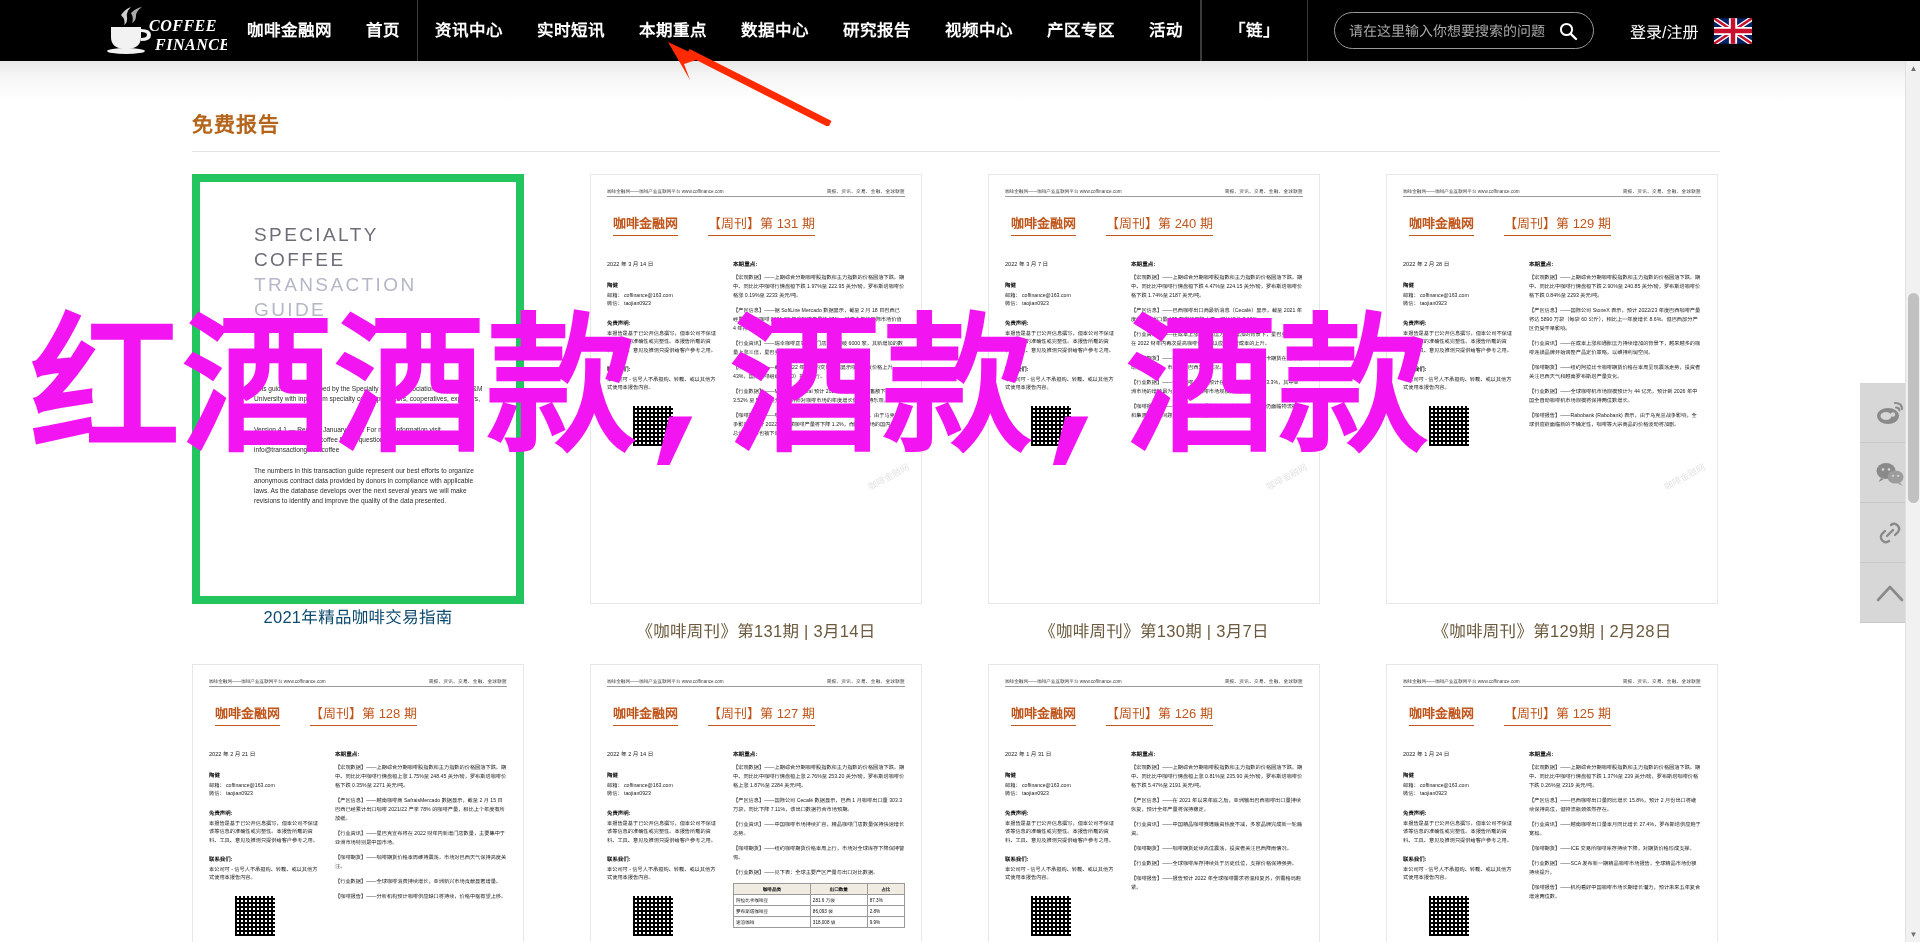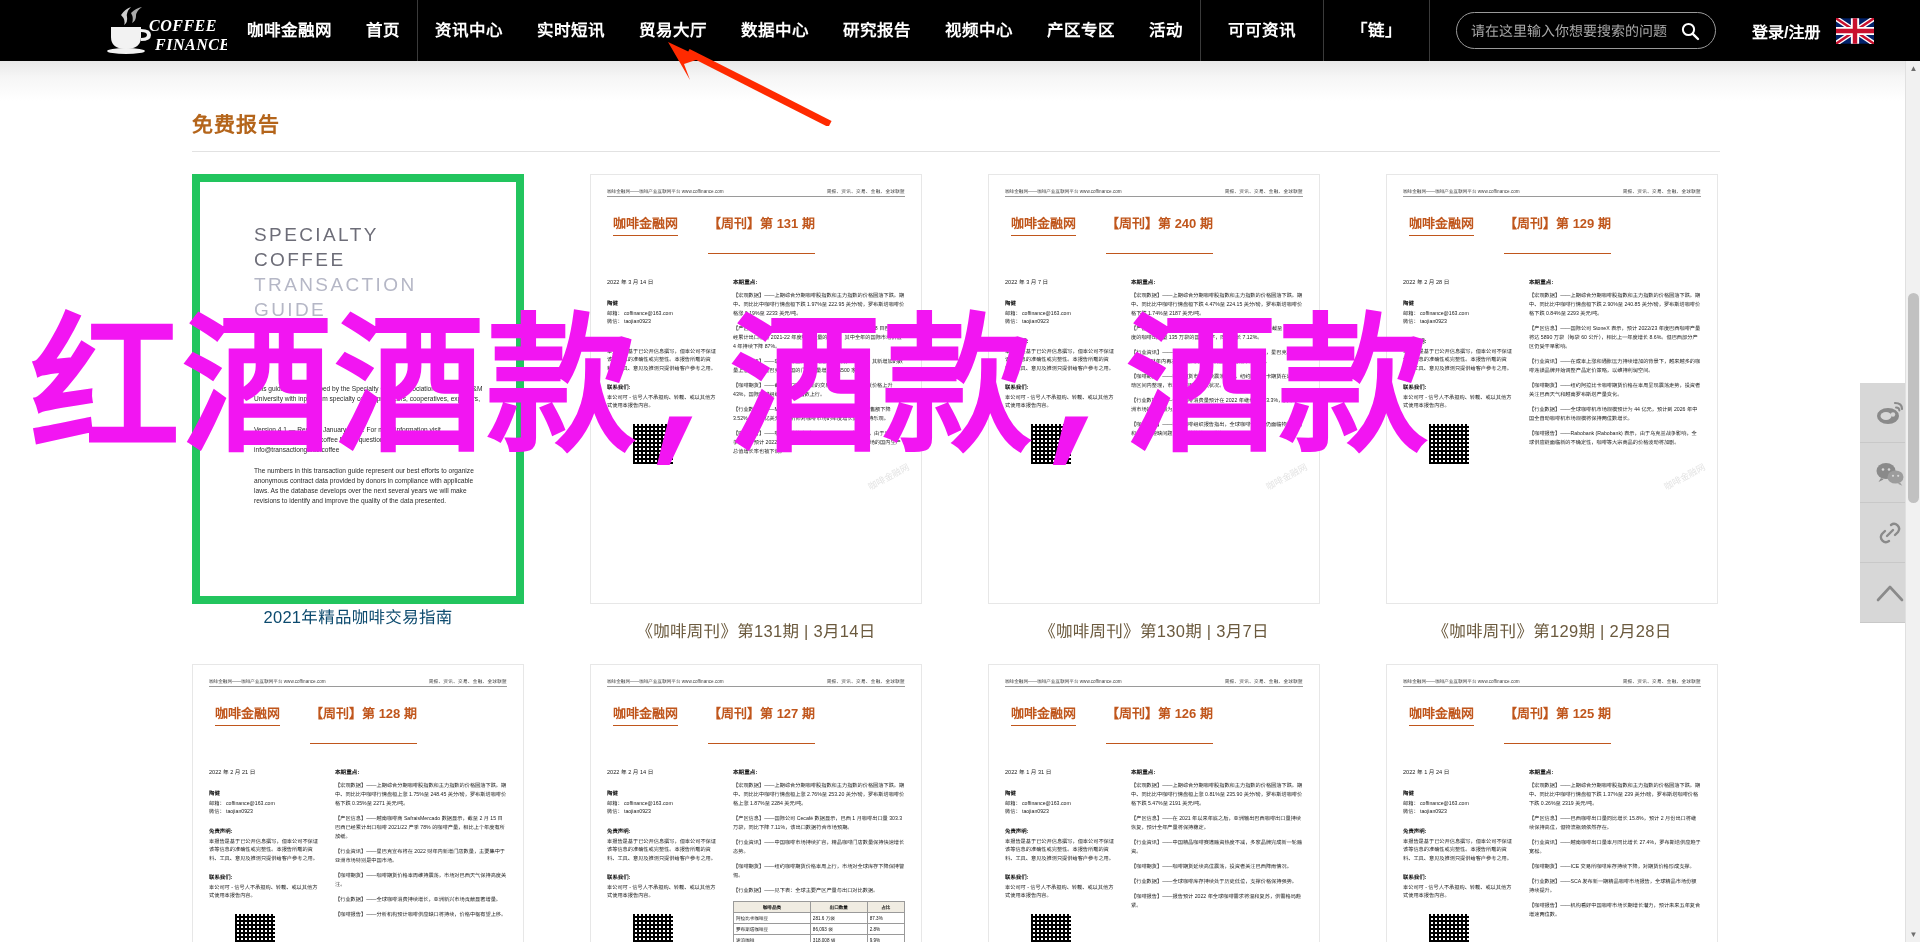--- a/index.html
+++ b/index.html
@@ -77,21 +77,21 @@
   .search-input::placeholder { color: #a8a8a8; }
   .search-icon-btn {
     width: 22px; height: 22px;
     display: flex; align-items: center; justify-content: center;
     cursor: pointer;
     background: transparent; border: none;
   }
   .login-link {
     color: #ffffff;
     font-size: 16px;
-    font-weight: 700;
+    font-weight: 400;
     white-space: nowrap;
     cursor: pointer;
     padding: 0 16px;
     text-decoration: none;
   }
   .flag-btn {
     width: 38px; height: 26px;
     cursor: pointer;
     display: block;
     margin-right: 14px;
@@ -205,23 +205,23 @@
   .doc-head {
     display: flex; gap: 30px; align-items: baseline;
     padding: 0 6px;
   }
   .doc-brand {
     font-size: 13px; font-weight: 700; color: #c0561c;
     border-bottom: 1.6px solid #c0561c;
     padding-bottom: 3px; white-space: nowrap;
   }
   .doc-issue {
-    font-size: 13px; font-weight: 700; color: #c0561c;
+    font-size: 13px; font-weight: 400; color: #c0561c;
     border-bottom: 1.6px solid #c0561c;
-    padding-bottom: 21px; white-space: nowrap;
+    padding-bottom: 3px; white-space: nowrap;
   }
   .doc-cols {
     display: flex; margin-top: 24px; gap: 14px;
   }
   .doc-left { width: 112px; flex: none; }
   .doc-right { flex: 1; }
   .doc-date { font-size: 5.6px; color: #222; margin-bottom: 13px; }
   .doc-lbl { font-size: 5.4px; font-weight: 700; color: #111; margin-bottom: 2px; }
   .doc-sm { font-size: 5.2px; color: #222; line-height: 8.4px; }
   .doc-sec { margin-bottom: 11px; }
@@ -331,32 +331,29 @@
   <div class="nav-group">
     <a class="nav-item" href="#">咖啡金融网</a>
     <a class="nav-item" href="#">首页</a>
   </div>
 
   <div class="nav-sep"></div>
 
   <div class="nav-group">
     <a class="nav-item" href="#">资讯中心</a>
     <a class="nav-item" href="#">实时短讯</a>
-    <a class="nav-item" href="#">贸易大厅</a>
+    <a class="nav-item" href="#">本期重点</a>
     <a class="nav-item" href="#">数据中心</a>
     <a class="nav-item" href="#">研究报告</a>
     <a class="nav-item" href="#">视频中心</a>
     <a class="nav-item" href="#">产区专区</a>
     <a class="nav-item" href="#">活动</a>
   </div>
 
   <div class="nav-sep"></div>
-  <div class="nav-cell">
-    <a class="nav-item" href="#">可可资讯</a>
-  </div>
   <div class="nav-sep"></div>
   <div class="nav-cell">
     <a class="nav-item" href="#">「链」</a>
   </div>
   <div class="nav-sep"></div>
 
   <div class="search-wrap">
     <div class="search-box">
       <input class="search-input" type="text" placeholder="请在这里输入你想要搜索的问题" style="">
       <button class="search-icon-btn">

